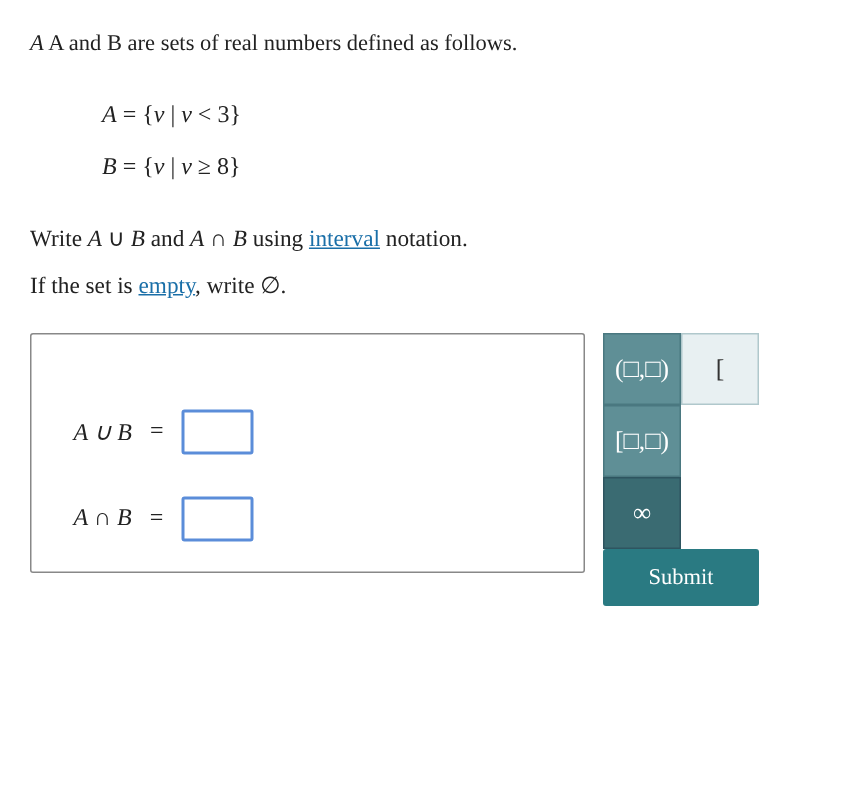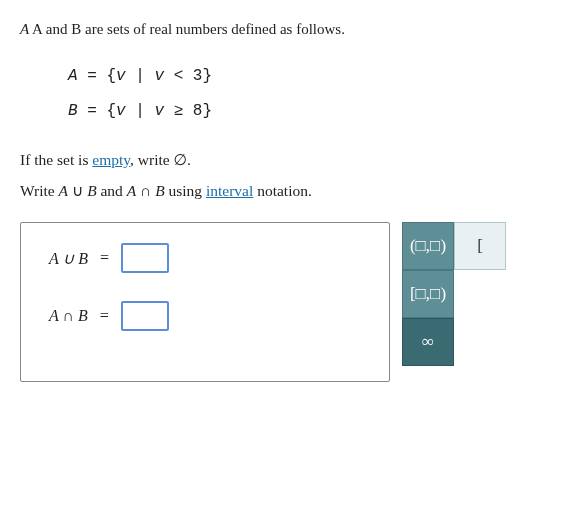--- a/index.html
+++ b/index.html
@@ -23,21 +23,20 @@
 
     .set-definitions {
       margin-left: 48px;
       margin-bottom: 18px;
     }
 
     .set-line {
       font-size: 16px;
       line-height: 2.2;
       font-style: italic;
-      font-family: Liberation Mono, monospace;
     }
 
     .set-notation {
       font-style: normal;
     }
 
     .write-text {
       font-size: 15.5px;
       line-height: 1.65;
       margin-bottom: 6px;
@@ -58,21 +57,21 @@
     }
 
     .answer-box {
       border: 1.5px solid #888;
       border-radius: 2px;
       width: 370px;
       min-height: 160px;
       padding: 20px 28px 20px 28px;
       display: flex;
       flex-direction: column;
-      justify-content: flex-start;
+      justify-content: flex-end;
       gap: 28px;
       background: #fff;
     }
 
     .answer-row {
       display: flex;
       align-items: center;
       font-style: italic;
       font-size: 16px;
       gap: 8px;
@@ -164,25 +163,25 @@
   <div class="set-definitions">
     <div class="set-line">
       <span class="italic">A</span><span class="set-notation"> = {<span class="italic">v</span> | <span class="italic">v</span> &lt; 3}</span>
     </div>
     <div class="set-line">
       <span class="italic">B</span><span class="set-notation"> = {<span class="italic">v</span> | <span class="italic">v</span> ≥ 8}</span>
     </div>
   </div>
 
   <p class="write-text">
-    If the set is <a class="empty-link">empty</a>, write ∅.
+    Write <span class="italic">A</span> ∪ <span class="italic">B</span> and <span class="italic">A</span> ∩ <span class="italic">B</span> using
+    <a class="interval-link">interval</a> notation.
   </p>
   <p class="write-text">
-    Write <span class="italic">A</span> ∪ <span class="italic">B</span> and <span class="italic">A</span> ∩ <span class="italic">B</span> using
-    <a class="interval-link">interval</a> notation.
+    If the set is <a class="empty-link">empty</a>, write ∅.
   </p>
 </div>
 
 <div class="main-area">
   <div class="answer-box">
     <div class="answer-row">
       <span>
         <span class="italic">A</span> ∪ <span class="italic">B</span>
       </span>
       <span class="equals">=</span>
@@ -201,14 +200,17 @@
     <div class="symbol-row">
       <button class="sym-btn" title="Open interval">(□,□)</button>
       <button class="sym-btn sym-btn-light" title="Close bracket">[</button>
     </div>
     <div class="symbol-row">
       <button class="sym-btn" title="Half-open interval left">[□,□)</button>
     </div>
     <div class="symbol-row">
       <button class="sym-btn sym-btn-dark" title="Infinity">∞</button>
     </div>
+    <div class="symbol-row submit-row">
+      <button class="submit-btn">Submit</button>
+    </div>
   </div>
 </div>
 
 </body></html>

